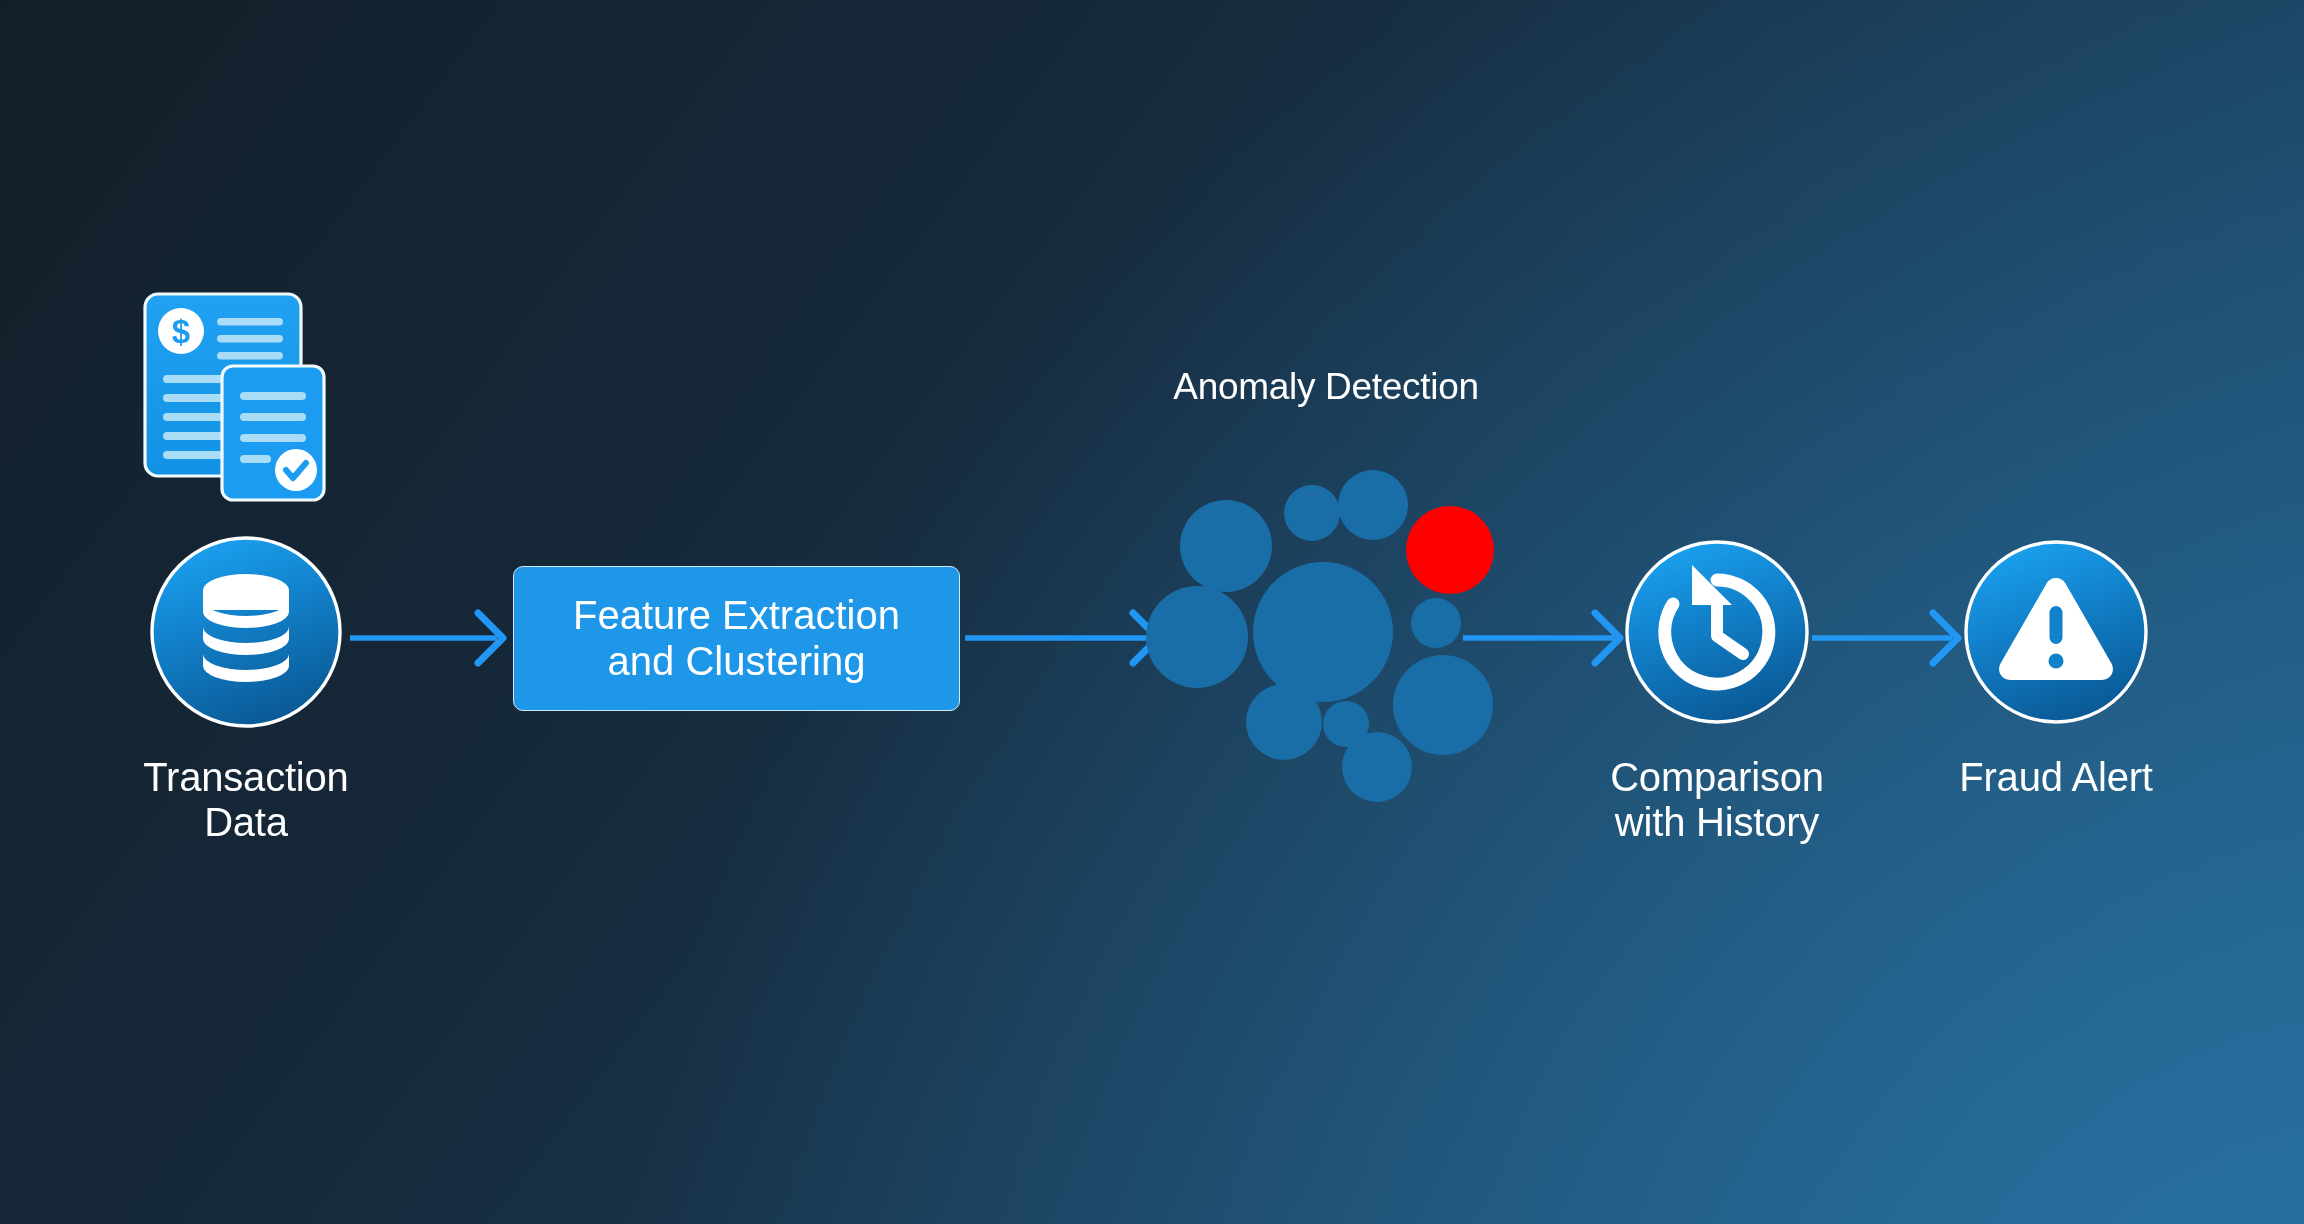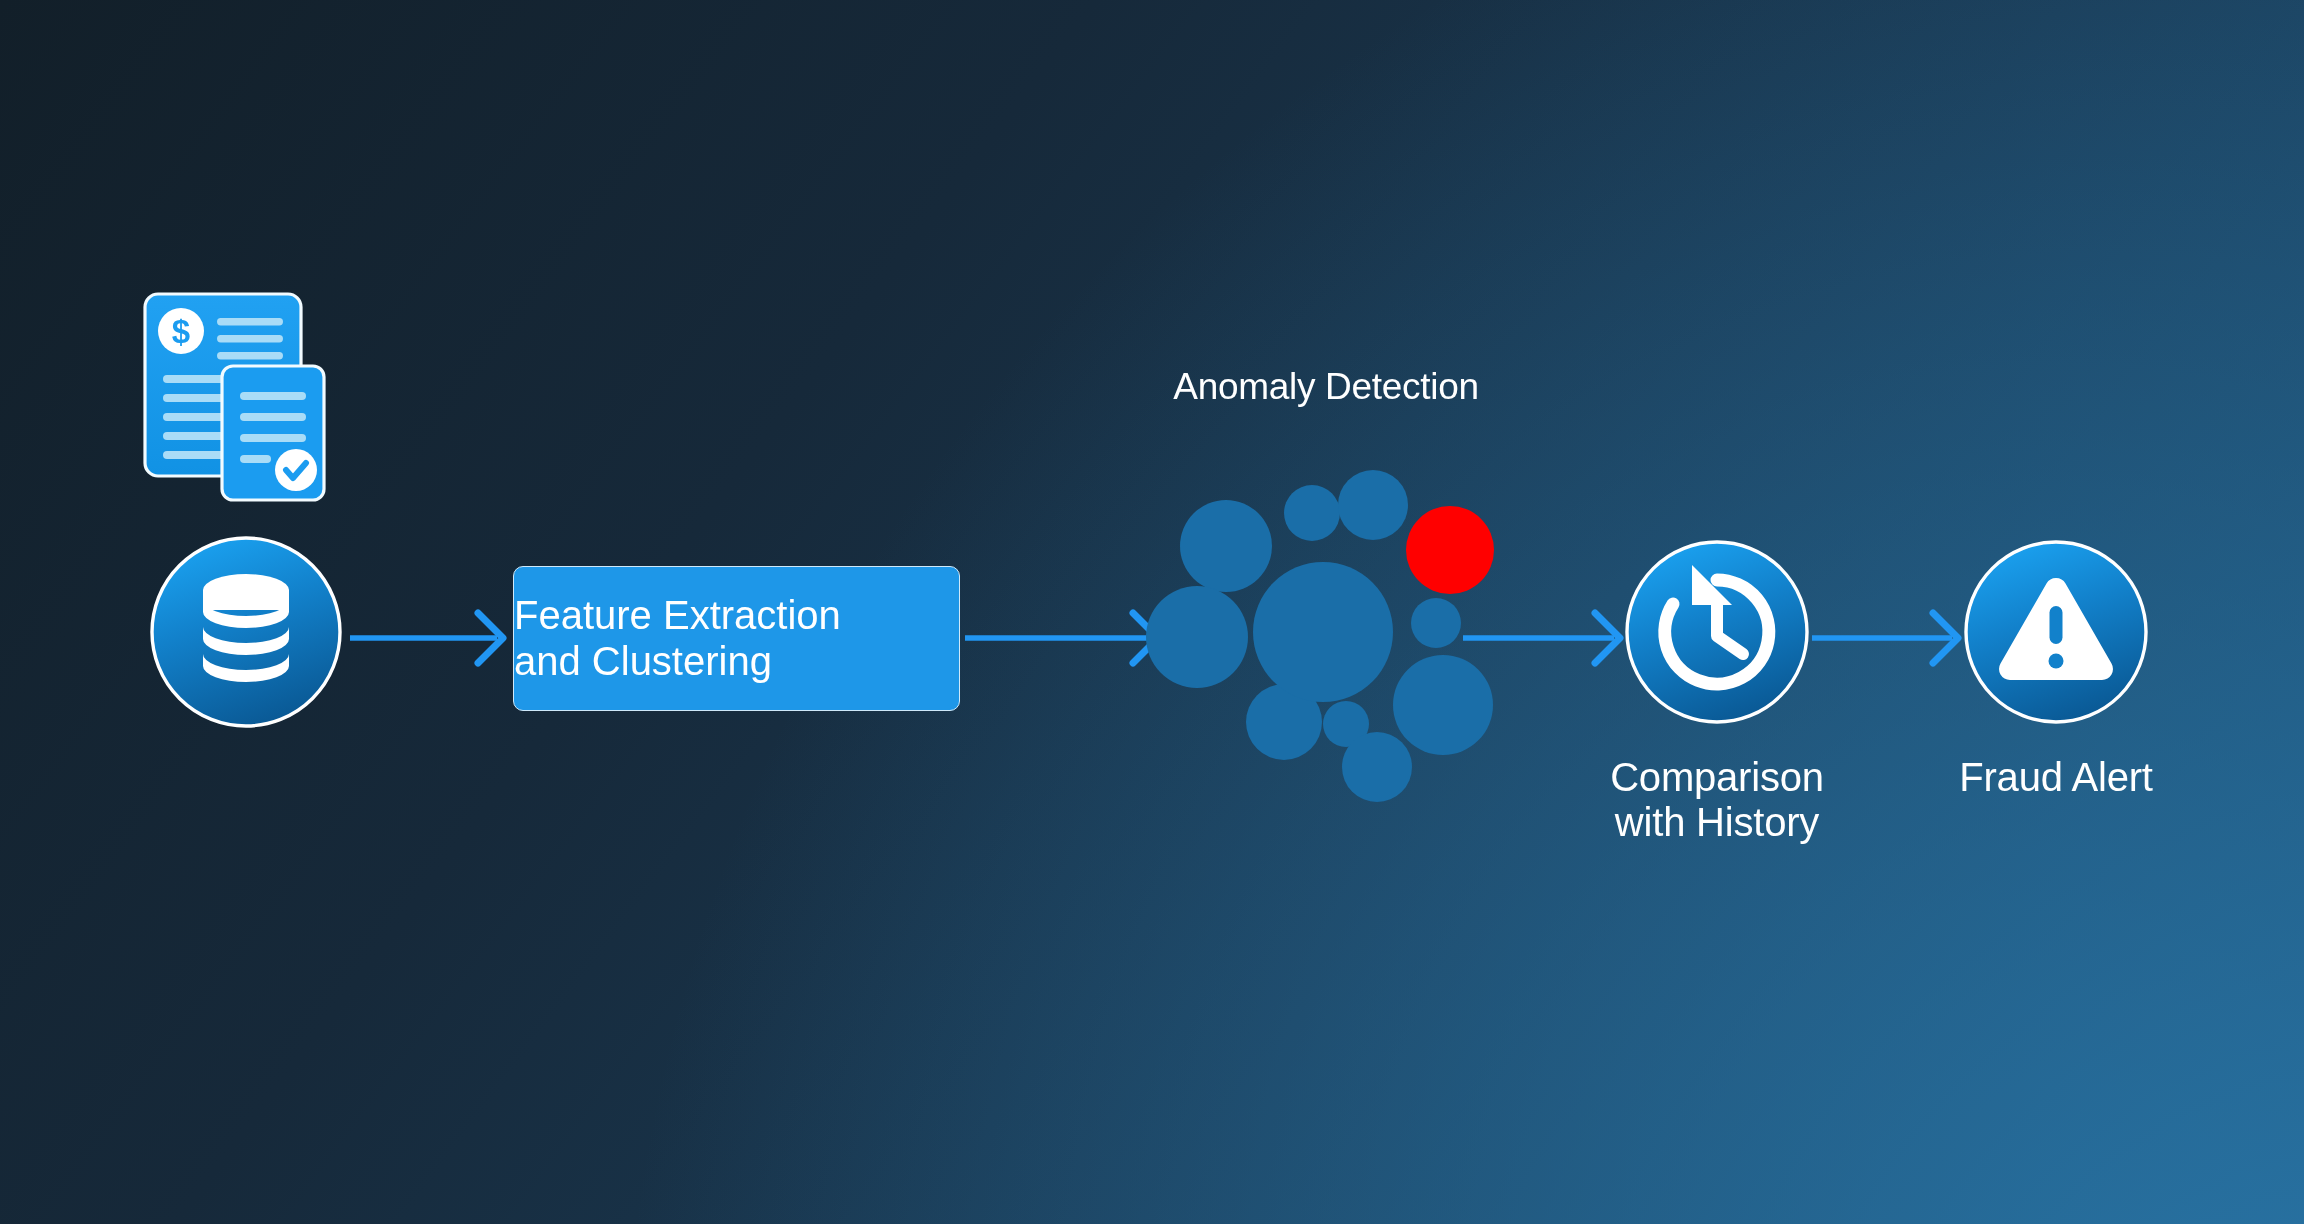--- a/index.html
+++ b/index.html
@@ -46,21 +46,21 @@
     font-size: 37px;
     font-weight: 400;
     text-align: center;
     letter-spacing: -0.3px;
   }
   .box-label {
     position: absolute;
     color: #ffffff;
     font-size: 40px;
     line-height: 1.17;
-    text-align: left;
+    text-align: center;
     white-space: pre-line;
     width: 100%;
     left: 0;
     top: 50%;
     transform: translateY(-50%);
     pointer-events: none;
   }
   .process-box {
     position: absolute;
     border-radius: 10px;
@@ -180,19 +180,21 @@
   </svg>
 
   <div class="process-box" style="left:513px; top:566px; width:447px; height:145px;
               background:#1e97e8; border:1.5px solid #cfe9fa;">
     <div class="box-label">Feature Extraction
 and Clustering</div>
   </div>
 
   <div class="section-title" style="left:1026px; top:366px; width:600px;">Anomaly Detection</div>
 
+  <div class="node-label" style="left:46px; top:755px; width:400px;">Transaction
+Data</div>
 
   <div class="node-label" style="left:1856px; top:755px; width:400px;">Fraud Alert</div>
 
   <div class="node-label" style="left:1517px; top:755px; width:400px;">Comparison
 with History</div>
 
 </div>
 
 </body></html>

